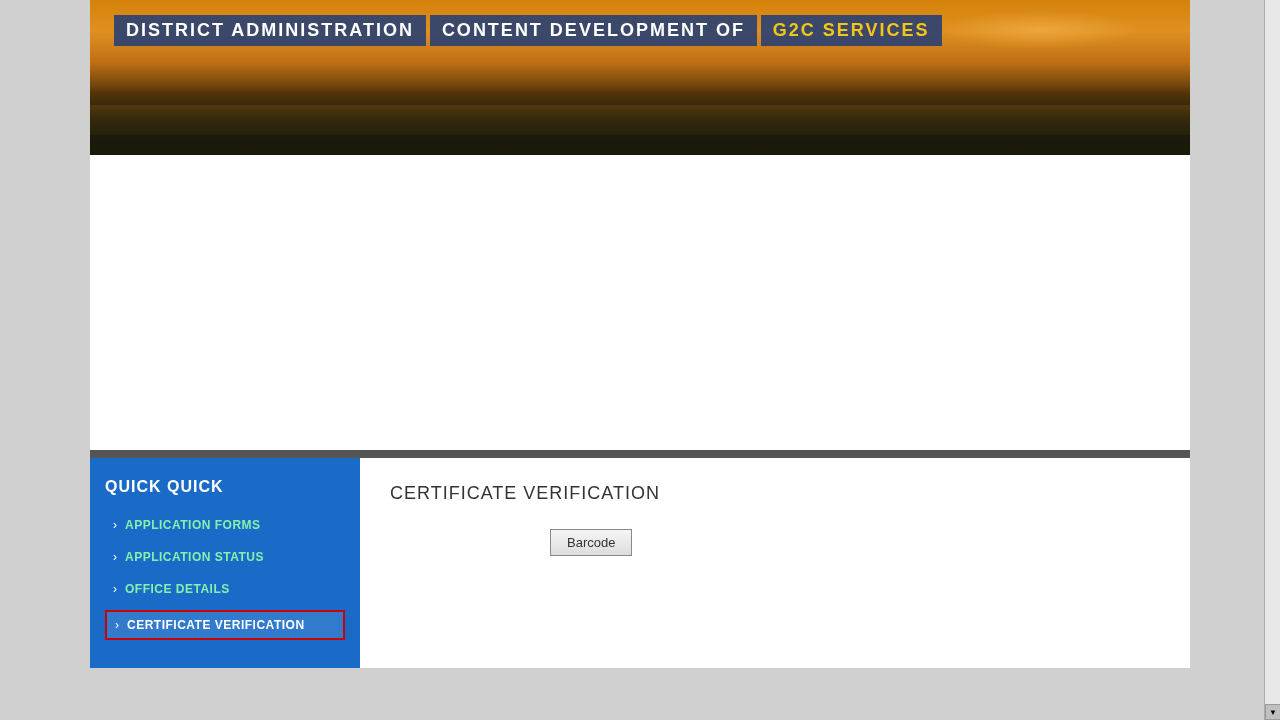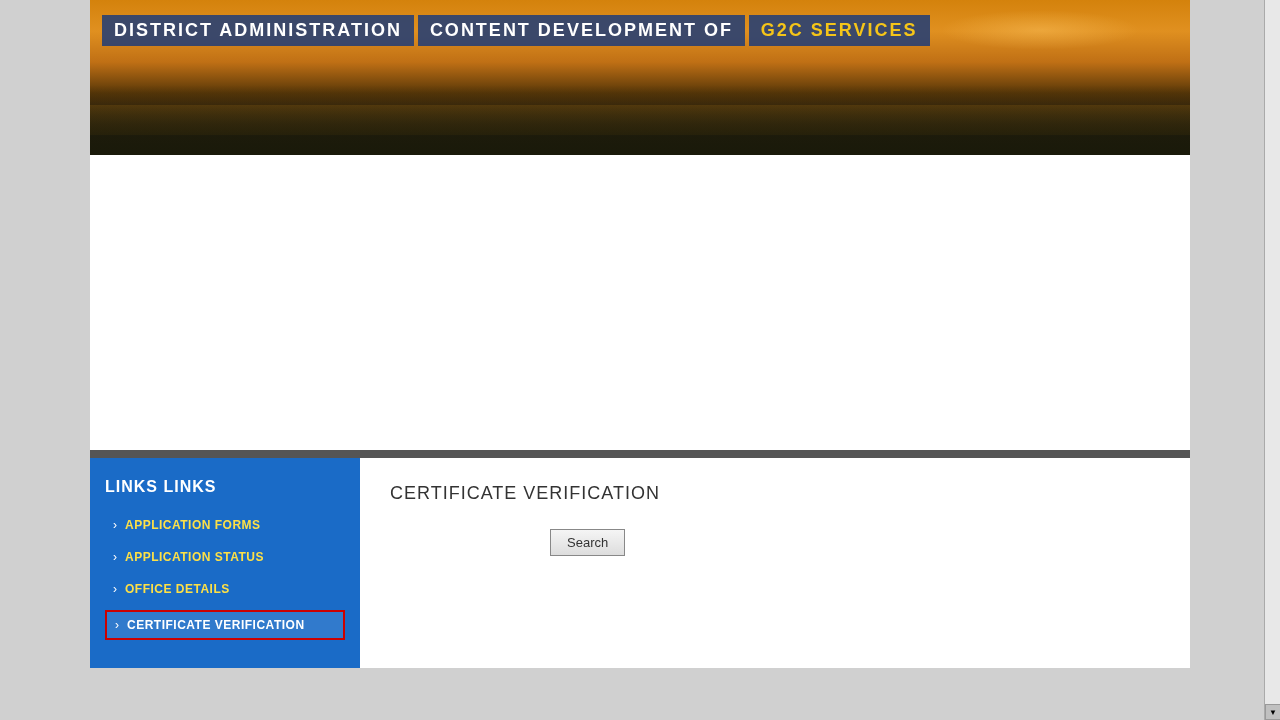--- a/index.html
+++ b/index.html
@@ -66,21 +66,21 @@
       left: 0;
       right: 0;
       bottom: 0;
       background: 
         linear-gradient(180deg, #d4820c 0%, #e09020 20%, #c07015 40%, #5a3808 60%, #2a2010 80%, #1a1808 100%);
     }
 
     .banner-text-block {
       position: absolute;
       top: 15px;
-      left: 12px;
+      left: 24px;
       z-index: 10;
     }
 
     .banner-title1 {
       background: rgba(30, 60, 120, 0.85);
       color: white;
       font-size: 18px;
       font-weight: bold;
       letter-spacing: 2px;
       padding: 5px 12px;
@@ -155,21 +155,21 @@
       list-style: none;
     }
 
     .quick-links-list li {
       margin-bottom: 10px;
       display: flex;
       align-items: center;
     }
 
     .quick-links-list li a {
-      color: #fde047;
+      color: #86efac;
       text-decoration: none;
       font-size: 12px;
       font-weight: bold;
       letter-spacing: 0.5px;
       text-transform: uppercase;
     }
 
     .quick-links-list li .arrow {
       color: white;
       margin-right: 8px;
@@ -301,21 +301,21 @@
       </div>
     </div>
 
     <div class="spacer-area"></div>
 
     <div class="separator-bar"></div>
 
     <div class="bottom-section">
 
       <div class="quick-links-sidebar">
-        <div class="quick-links-title">LINKS LINKS</div>
+        <div class="quick-links-title">QUICK QUICK</div>
         <ul class="quick-links-list">
           <li class="normal">
             <span class="arrow">›</span>
             <a href="#">APPLICATION FORMS</a>
           </li>
           <li class="normal">
             <span class="arrow">›</span>
             <a href="#">APPLICATION STATUS</a>
           </li>
           <li class="normal">
@@ -327,20 +327,20 @@
             <a href="#">CERTIFICATE VERIFICATION</a>
           </li>
         </ul>
       </div>
 
       <div class="form-area">
         <h2 class="section-title">CERTIFICATE VERIFICATION</h2>
 
 
         <div class="search-btn-row">
-          <button class="search-button">Search</button>
+          <button class="search-button">Barcode</button>
         </div>
       </div>
 
     </div>
 
   </div>
 </div>
 
 </body></html>

